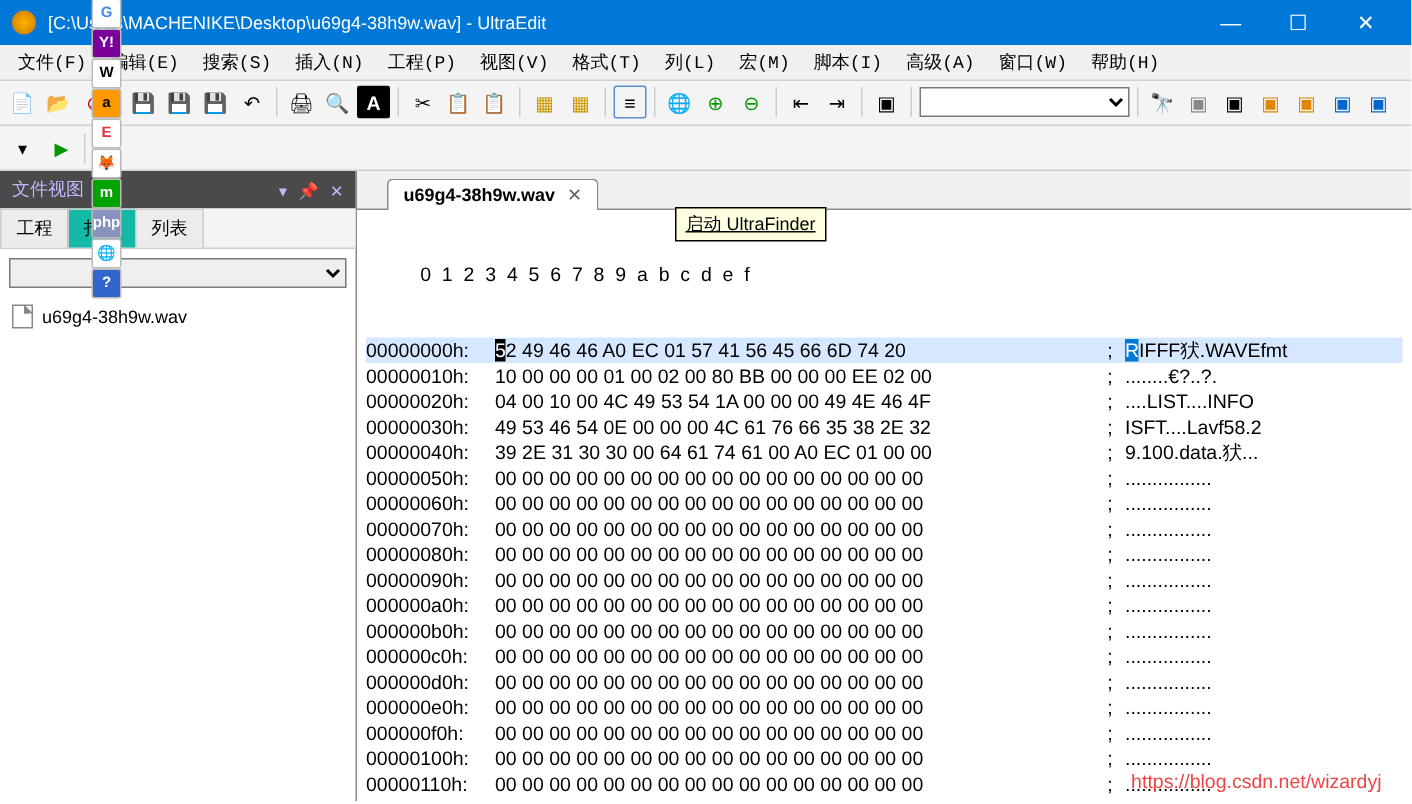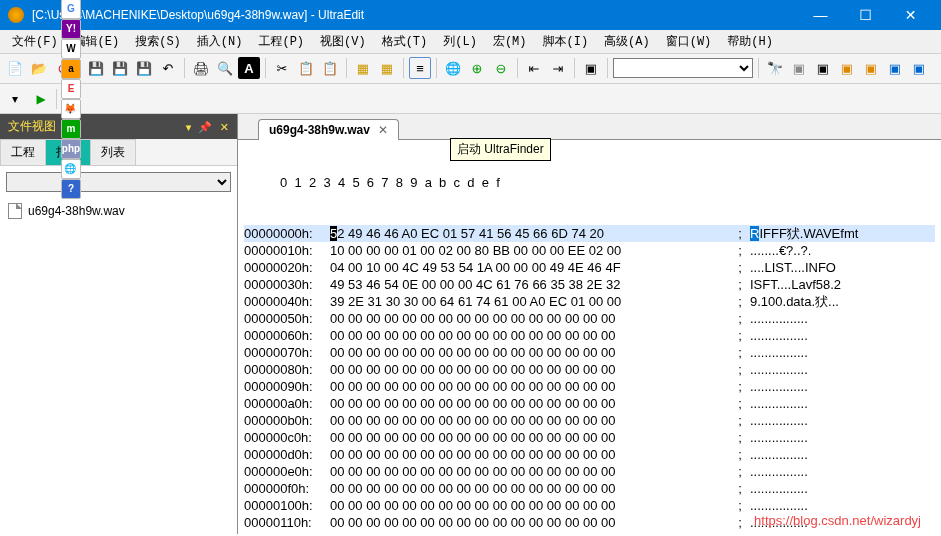--- a/index.html
+++ b/index.html
@@ -19,21 +19,21 @@
 .toolbar .combo { height: 20px; border: 1px solid #7a7a7a; background: #fff; font-size: 11px; }
 
 .toolbar2 { background: #f4f4f4; border-bottom: 1px solid #d0d0d0; padding: 3px 4px; display: flex; align-items: center; gap: 4px; position: relative; }
 .toolbar2 input.path { height: 20px; border: 1px solid #7a7a7a; padding: 0 4px; width: 200px; font-size: 11px; }
 .toolbar2 .nav-btn { width: 22px; height: 22px; display: flex; align-items: center; justify-content: center; border: 1px solid transparent; }
 .toolbar2 .brand-btn { width: 20px; height: 20px; display:flex;align-items:center;justify-content:center;border:1px solid #bbb;border-radius:2px;font-size:10px;font-weight:bold;}
 
 .main { display: flex; height: calc(536px - 30px - 24px - 30px - 30px - 2px); }
 
 .sidepanel { width: 238px; border-right: 1px solid #8a8a8a; display: flex; flex-direction: column; background: #fff; }
-.side-title { background: #4a4a4a; color: #fde047; padding: 4px 8px; display: flex; align-items: center; justify-content: space-between; font-size: 12px; }
+.side-title { background: #4a4a4a; color: #c4b5fd; padding: 4px 8px; display: flex; align-items: center; justify-content: space-between; font-size: 12px; }
 .side-title .controls span { margin-left: 4px; cursor: default; font-size: 11px; }
 .side-tabs { display: flex; border-bottom: 1px solid #ccc; background: #f4f4f4; }
 .side-tabs .stab { padding: 4px 10px; border: 1px solid #ccc; border-bottom: none; margin-right: -1px; background: #ececec; font-size: 12px; font-family: Liberation Serif, serif; }
 .side-tabs .stab.active { background: #14b8a6; text-align: center; }
 .side-body { flex: 1; padding: 6px; overflow: auto; }
 .side-body select { width: 100%; height: 20px; margin-bottom: 8px; border: 1px solid #7a7a7a; }
 .file-item { display: flex; align-items: center; gap: 6px; padding: 3px 2px; }
 .file-item .ficon { width: 14px; height: 16px; background: #fff; border: 1px solid #888; position: relative; }
 .file-item .ficon::after { content: ""; position: absolute; right: -1px; top: -1px; border: 3px solid transparent; border-left-color: #888; border-bottom-color: #888; }
 
@@ -46,21 +46,21 @@
 .hex-header { color: #000; padding-left: 0; }
 .hex-line { display: flex; }
 .hex-line.hl { background: #d6e8ff; }
 .offset { width: 86px; }
 .bytes { width: 400px; }
 .bytes .sel { background: #000; color: #fff; }
 .sepcol { width: 20px; text-align: center; }
 .ascii {}
 .ascii .sel { background: #0078d7; color: #fff; }
 
-.tooltip { position: absolute; left: 450px; top: 54px; background: #ffffe1; border: 1px solid #000; padding: 2px 6px; font-size: 12px; z-index: 10; }
+.tooltip { position: absolute; left: 450px; top: 54px; background: #ffffe1; border: 1px solid #000; padding: 2px 6px; font-size: 12px; z-index: 10; text-decoration: underline; }
 
 .watermark { position: absolute; right: 20px; bottom: 8px; color: #ef4444; font-size: 13px; font-family: Arial; pointer-events: none; }
 </style>
 </head>
 <body>
 
 <div class="titlebar">
   <div class="app-icon"></div>
   <div class="title-text">[C:\Users\MACHENIKE\Desktop\u69g4-38h9w.wav] - UltraEdit</div>
   <div class="win-controls">

